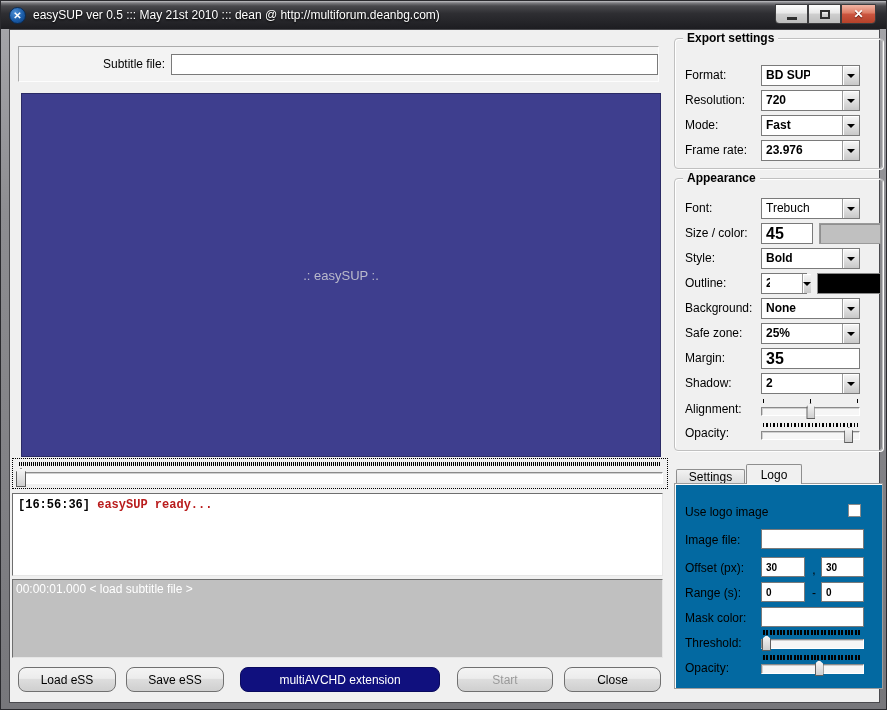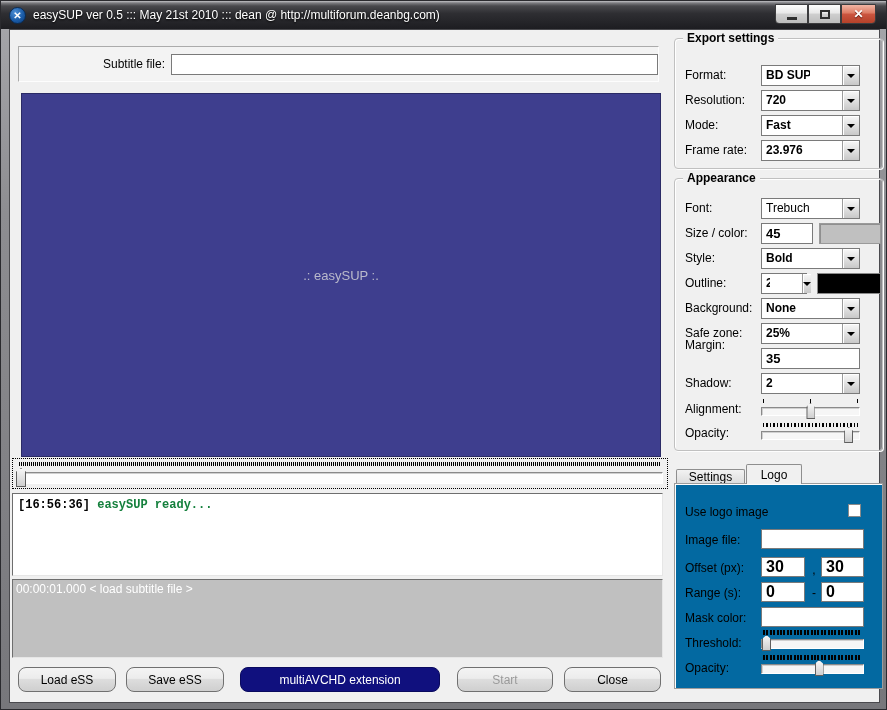--- a/index.html
+++ b/index.html
@@ -28,21 +28,21 @@
     color:#fff; font-weight:bold; font-size:12px; text-shadow:0 1px 1px #5a1208; }
   .glyph-min { width:10px; height:3px; background:#2e2e2e; margin-top:8px; }
   .glyph-max { width:10px; height:9px; border:2px solid #2e2e2e; background:transparent; }
 
   .client { position:absolute; left:8px; top:28px; width:871px; height:674px;
     background:#f0f0f0; border:1px solid #4a4a4e; }
 
   
   .label { color:#000; white-space:nowrap; }
   .tbox { background:#fff; border:1px solid #7a7a7a; height:21px; padding:2px 4px;
-    font-family:"Liberation Sans",sans-serif; font-size:13px; }
+    font-family:"Liberation Sans",sans-serif; font-size:16px; }
   .tbox.bold { font-weight:bold; }
   .btn { border:1px solid #707070; border-radius:8px;
     background:linear-gradient(180deg,#f4f4f4,#ececec 45%,#dddddd 50%,#cfcfcf);
     font-size:12px; display:flex; align-items:center; justify-content:center; cursor:default; }
   .btn.disabled { color:#9a9a9a; }
   .btn.accent { background:#10107e; border-color:#0a0a5e; color:#fff; }
 
   .combo { position:absolute; height:21px; background:#fff; border:1px solid #7a7a7a; display:flex; }
   .combo .val { flex:1; padding:2px 4px; font-weight:bold; overflow:hidden; white-space:nowrap; }
   .combo .val.normal { font-weight:normal; }
@@ -91,21 +91,21 @@
     background:#fdfdfd; border:1px solid; border-color:#8a8a8a #ffffff #ffffff #8a8a8a;
     box-shadow:inset 1px 1px 0 #cfcfcf; }
   .trackbar-wrap .thumb { position:absolute; left:3px; top:9px; width:10px; height:19px;
     background:linear-gradient(180deg,#f6f6f6,#cfcfcf); border:1px solid #5f5f5f;
     clip-path:polygon(50% 0,100% 20%,100% 100%,0 100%,0 20%); }
 
   .logbox { position:absolute; left:2px; top:463px; width:651px; height:83px; background:#fff;
     border:1px solid; border-color:#6e6e6e #e6e6e6 #e6e6e6 #6e6e6e; padding:4px 5px;
     font-family:"Liberation Mono",monospace; font-size:12px; font-weight:bold; overflow:hidden; }
   .logbox .time { color:#000; }
-  .logbox .msg { color:#15803d; }
+  .logbox .msg { color:#b91c1c; }
 
   .timelinebox { position:absolute; left:2px; top:549px; width:651px; height:79px; background:#c0c0c0;
     border:1px solid; border-color:#6e6e6e #e6e6e6 #e6e6e6 #6e6e6e; padding:2px 3px;
     color:#fff; font-size:12px; overflow:hidden; }
 
   .actions .btn { position:absolute; top:637px; height:25px; }
   .btn-load  { left:8px;   width:98px; }
   .btn-save  { left:116px; width:98px; }
   .btn-multi { left:230px; width:200px; }
   .btn-start { left:447px; width:96px; }
@@ -119,21 +119,21 @@
   .gcombo.small { width:46px; }
 
   
   .exr0 { top:26px; } .exr1 { top:51px; } .exr2 { top:76px; } .exr3 { top:101px; }
   .lxr0 { top:29px; } .lxr1 { top:54px; } .lxr2 { top:79px; } .lxr3 { top:104px; }
 
   
   .apr0{top:19px;} .apr1{top:44px;} .apr2{top:69px;} .apr3{top:94px;} .apr4{top:119px;}
   .apr5{top:144px;} .apr6{top:169px;} .apr7{top:194px;} .apr8{top:220px;} .apr9{top:244px;}
   .apl0{top:22px;} .apl1{top:47px;} .apl2{top:72px;} .apl3{top:97px;} .apl4{top:122px;}
-  .apl5{top:147px;} .apl6{top:159px;} .apl7{top:197px;} .apl8{top:223px;} .apl9{top:247px;}
+  .apl5{top:147px;} .apl6{top:172px;} .apl7{top:197px;} .apl8{top:223px;} .apl9{top:247px;}
 
   .size-input   { position:absolute; left:86px; width:52px; }
   .size-swatch  { left:144px; width:62px; background:#c0c0c0; border-color:#9a9a9a; box-shadow:inset 1px 1px 0 #8f8f8f; }
   .outline-swatch { left:142px; width:64px; background:#000; }
   .margin-input { position:absolute; left:86px; width:99px; }
   .app-slider { left:86px; width:99px; }
   .thumb-center { left:50%; transform:translateX(-50%); }
   .thumb-right  { left:84%; }
   .thumb-left   { left:1px; }
   .thumb-mid    { left:52%; }
@@ -145,21 +145,21 @@
   .tab-settings { left:666px; top:439px; width:69px; height:15px; z-index:1; }
   .tab-logo { left:736px; top:434px; width:56px; height:20px; background:#f0f0f0; z-index:3; }
   .tabpanel { position:absolute; left:664px; top:453px; width:209px; height:206px;
     background:#0369a1; border:1px solid #9c9c9c; box-shadow:inset 1px 1px 0 #fdfdfd; z-index:2; }
 
   .tp-label { position:absolute; left:10px; }
   .tpr-check { top:21px; }
   .checkbox { position:absolute; left:173px; top:20px; width:13px; height:13px;
     background:#fff; border:1px solid #8a8a8a; }
   .tp-input { position:absolute; border:1px solid #7a7a7a; background:#fff; height:20px;
-    padding:1px 4px; font-weight:bold; font-size:16px; }
+    padding:1px 4px; font-weight:bold; font-size:10px; }
   .tp-wide { left:86px; width:103px; }
   .tp-sm-a { left:86px; width:44px; }
   .tp-sm-b { left:146px; width:43px; }
   .tp-sep  { position:absolute; left:134px; width:10px; text-align:center; }
   .tp-slider { left:86px; width:103px; }
   .tp-slider .ticks { height:5px; background:repeating-linear-gradient(90deg,#000 0 2px,transparent 2px 3.4px); }
   .tp-slider .track { top:9px; height:10px; }
 </style>
 </head>
 <body>

